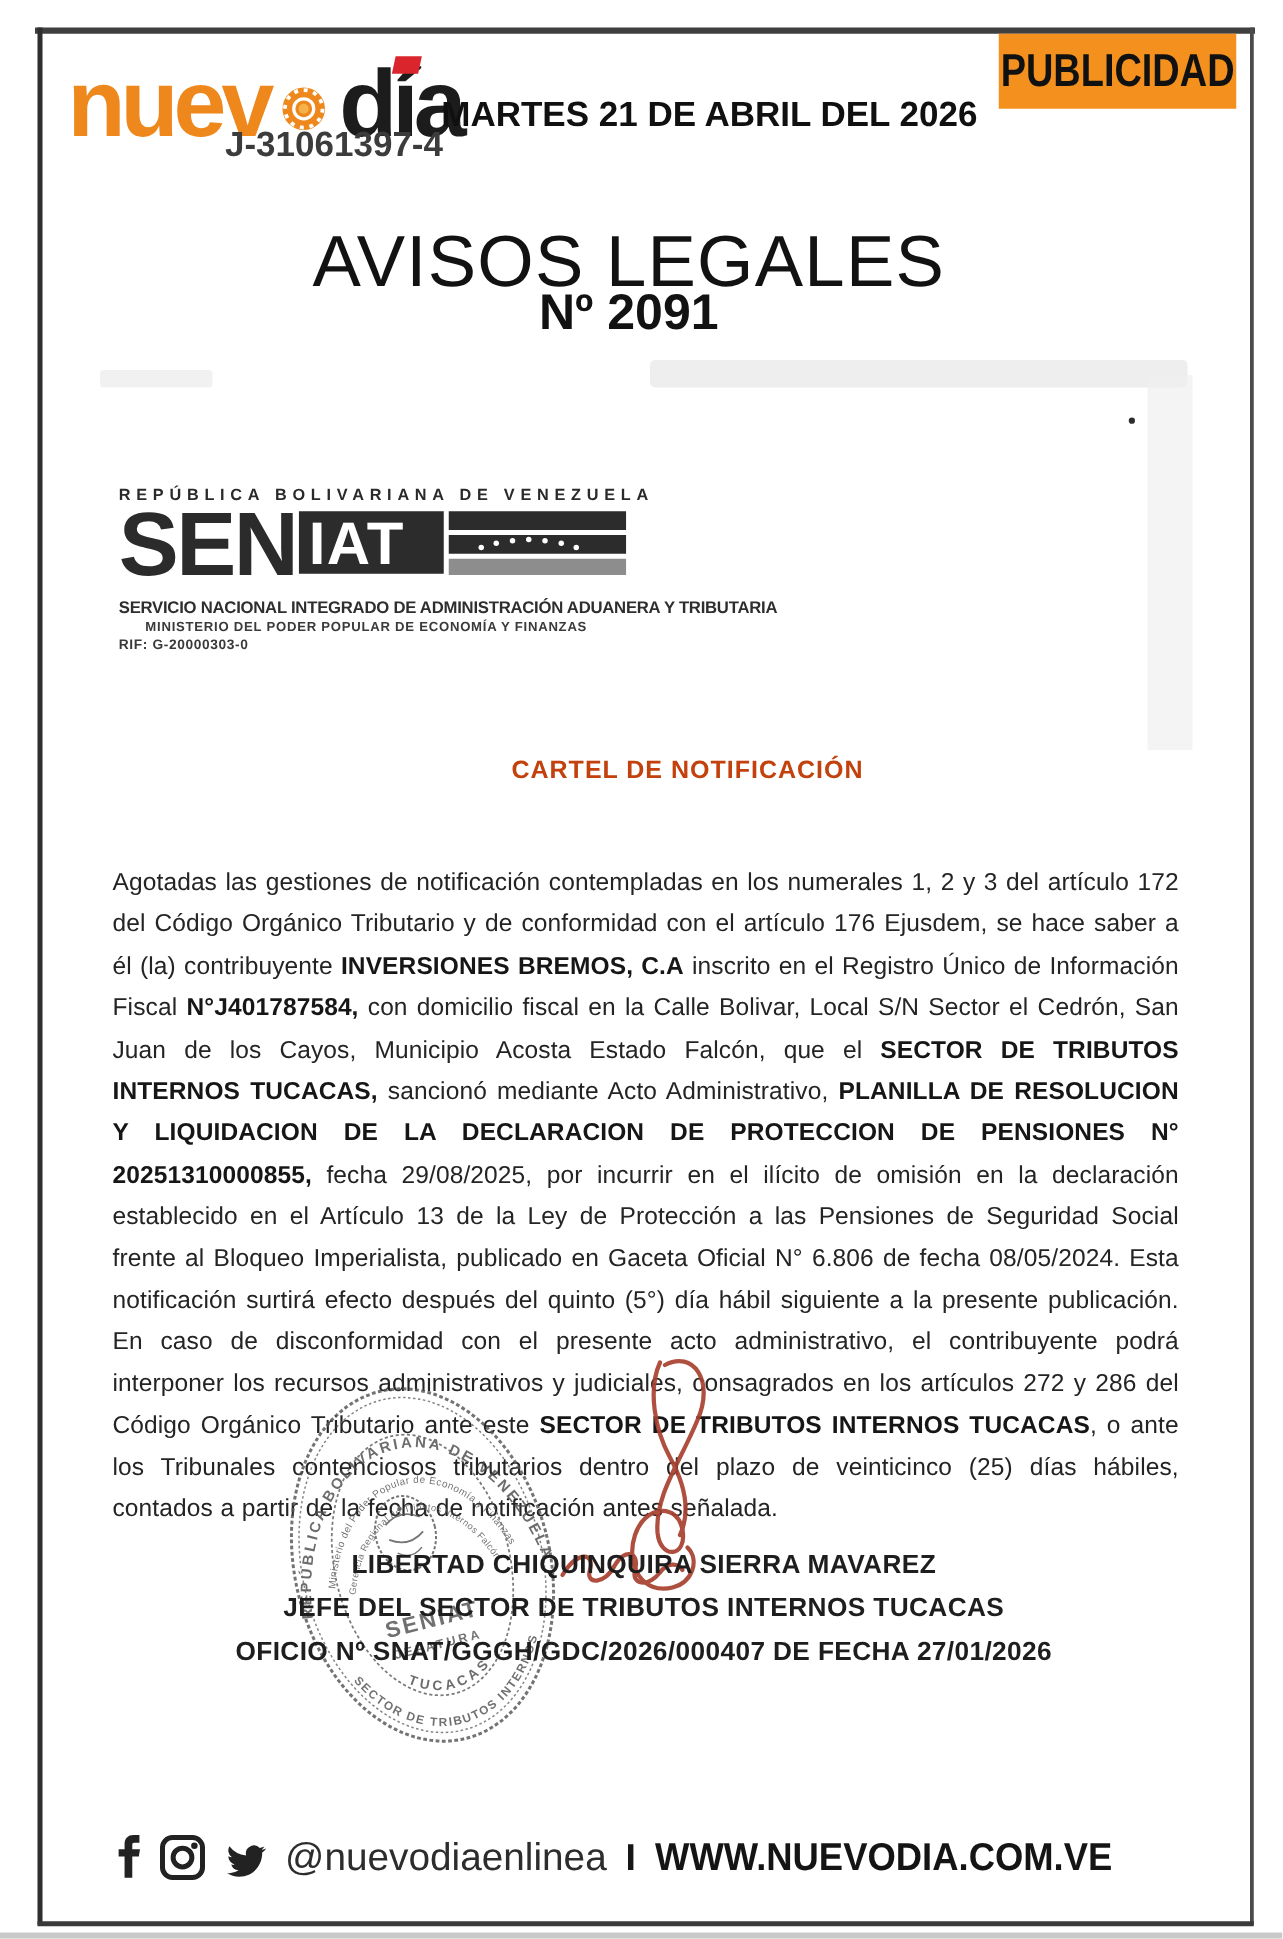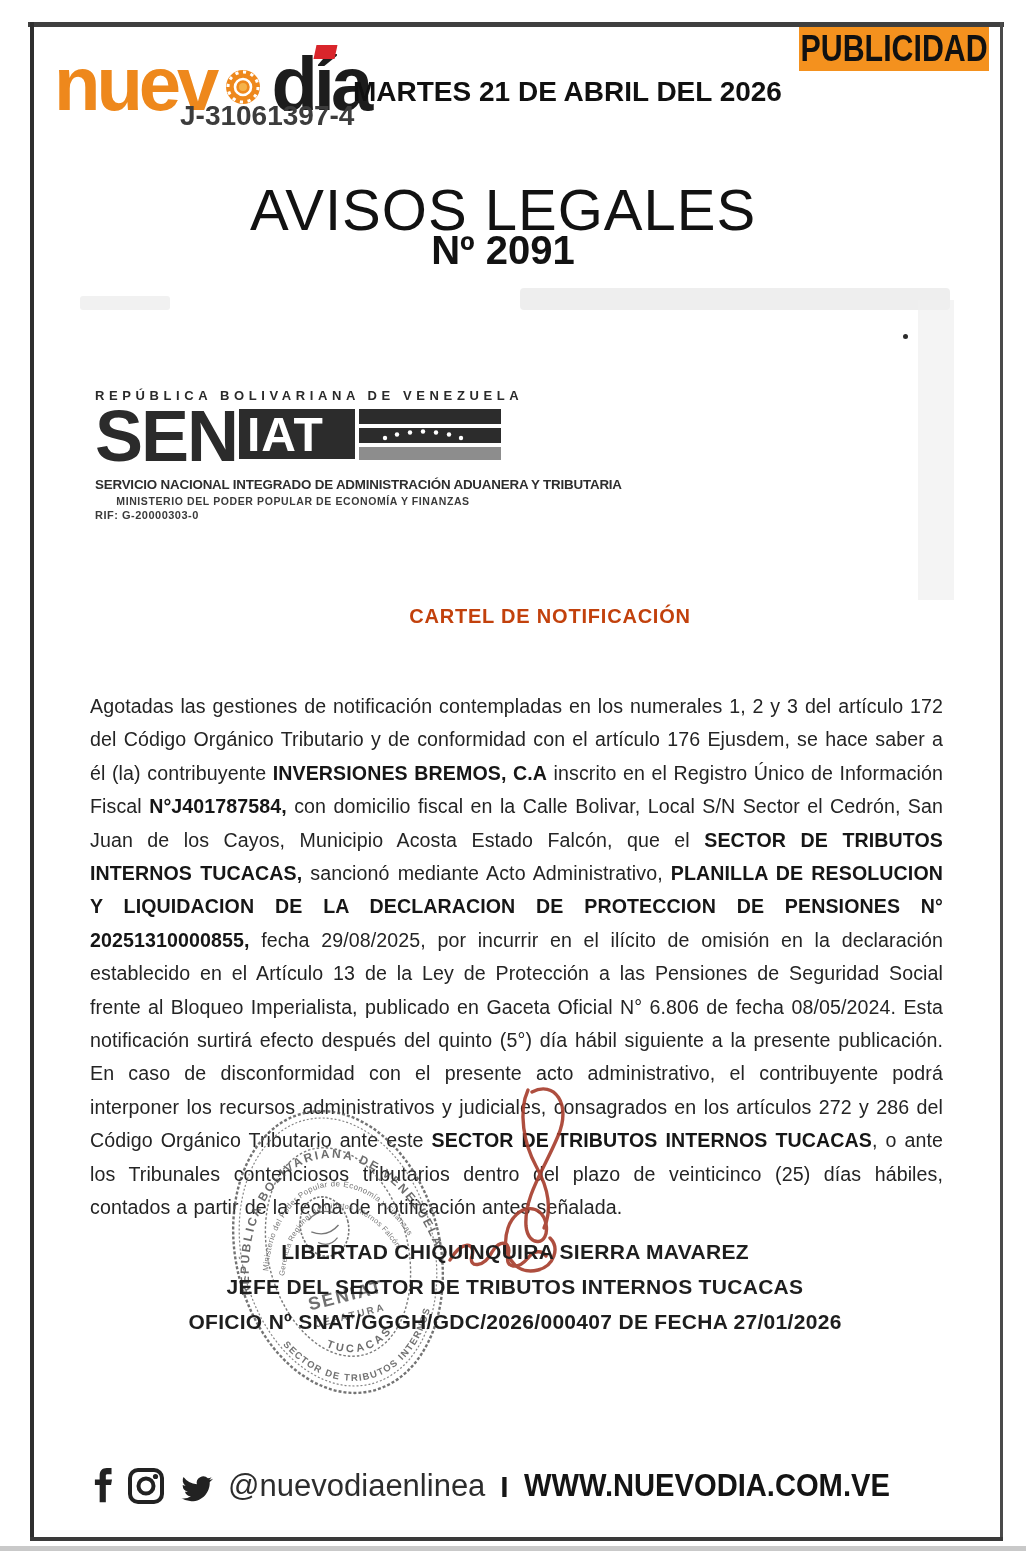--- a/index.html
+++ b/index.html
@@ -13,21 +13,21 @@
   .frame-bottom{position:absolute; left:30px; top:1537px; width:973px; height:4px; background:#3a3a3a;}
   .edge-strip{position:absolute; left:0px; top:1546px; width:1026px; height:5px; background:#c9c9c9;}
 
   
   .artifact1{position:absolute; left:520px; top:288px; width:430px; height:22px; background:#e7e7e7; opacity:.7; border-radius:4px;}
   .artifact2{position:absolute; left:80px; top:296px; width:90px; height:14px; background:#ededed; opacity:.8; border-radius:3px;}
   .artifact3{position:absolute; left:918px; top:300px; width:36px; height:300px; background:#efefef; opacity:.7;}
   .artifact-dot{position:absolute; left:903px; top:334px; width:5px; height:5px; background:#2c2c2c; border-radius:50%;}
 
   
-  .publicidad{position:absolute; left:799px; top:27px; width:190px; height:44px; background:#f4911e; display:flex; align-items:center; justify-content:center;}
+  .publicidad{position:absolute; left:799px; top:27px; width:190px; height:60px; background:#f4911e; display:flex; align-items:center; justify-content:center;}
   .publicidad span{font-weight:bold; font-size:37px; color:#111; transform:scaleX(.82); letter-spacing:0px; white-space:nowrap;}
 
   .brand{position:absolute; left:54px; top:44px; height:80px; display:flex; align-items:center;}
   .brand-part{font-weight:bold; font-size:76px; letter-spacing:-4px; line-height:1;}
   .brand-nuev{color:#ee881c;}
   .brand-dia{color:#1c1c1c; position:relative; margin-left:2px;}
   .brand-dia .accent{position:absolute; left:44px; top:-1px; width:21px; height:14px; background:#d9252b; transform:skewX(-12deg);}
   .brand-sun{margin:6px 2px 0 4px;}
   .brand-rif{position:absolute; left:180px; top:100px; font-weight:bold; font-size:28px; color:#3c3c3c; letter-spacing:0px;}
   .dateline{position:absolute; left:353px; top:76px; font-weight:bold; font-size:28px; color:#101010; letter-spacing:0px; white-space:nowrap;}

